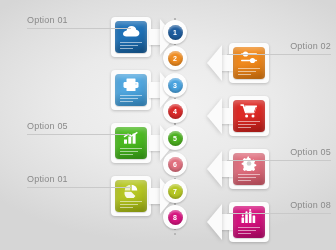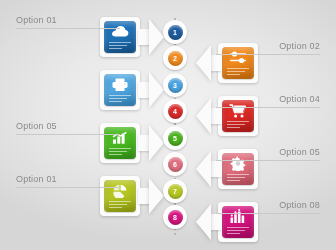--- a/index.html
+++ b/index.html
@@ -28,21 +28,21 @@
     display:flex; align-items:center; justify-content:center;
   }
   .node .disc {
     width:15px; height:15px; border-radius:50%;
     display:flex; align-items:center; justify-content:center;
     color:#fff; font-size:7px; font-weight:bold; line-height:1;
     box-shadow:inset 0 -2px 3px rgba(0,0,0,.22), inset 0 2px 2px rgba(255,255,255,.35);
   }
 
   
-  .row { position:absolute; left:0; width:308px; height:52px; }
+  .row { position:absolute; left:11px; width:308px; height:52px; }
 
   
   .cardwrap { position:absolute; top:6px; width:62px; height:42px; }
   .cardwrap.left  { left:100px; }
   .cardwrap.right { left:196px; }
 
   
   .plaque {
     position:absolute; top:0; width:40px; height:40px; border-radius:4px;
     background:#fcfcfc;
@@ -214,21 +214,20 @@
           <span class="tline a"></span>
           <span class="tline b"></span>
           <span class="tline c"></span>
         </div>
         <div class="arrow">
           <span class="shaft"></span>
           <span class="head"></span>
         </div>
       </div>
       <div class="txt right">
-        <div class="ttl">Option 04</div>
         <div><span class="bl w1"></span><span class="bl w2"></span><span class="bl w3"></span><span class="vis-hidden">Lorem ipsum dolor sit amet, consectetuer adipiscing elit. Aenean commodo ligula eget dolor. Aenean massa. Cum sociis natoque penatibus et magnis dis parturient.</span></div>
       </div>
     </div>
     <div class="row" style="top: 117px;">
       <div class="cardwrap left">
         <div class="plaque"></div>
         <div class="tile" style="background: linear-gradient(160deg, rgb(76, 186, 34) 0%, rgb(76, 186, 34) 45%, rgb(51, 154, 19) 100%);">
           <svg viewBox="0 0 20 15">
             <g fill="#ffffff">
               <rect x="3" y="9.5" width="3" height="4.2"></rect>

